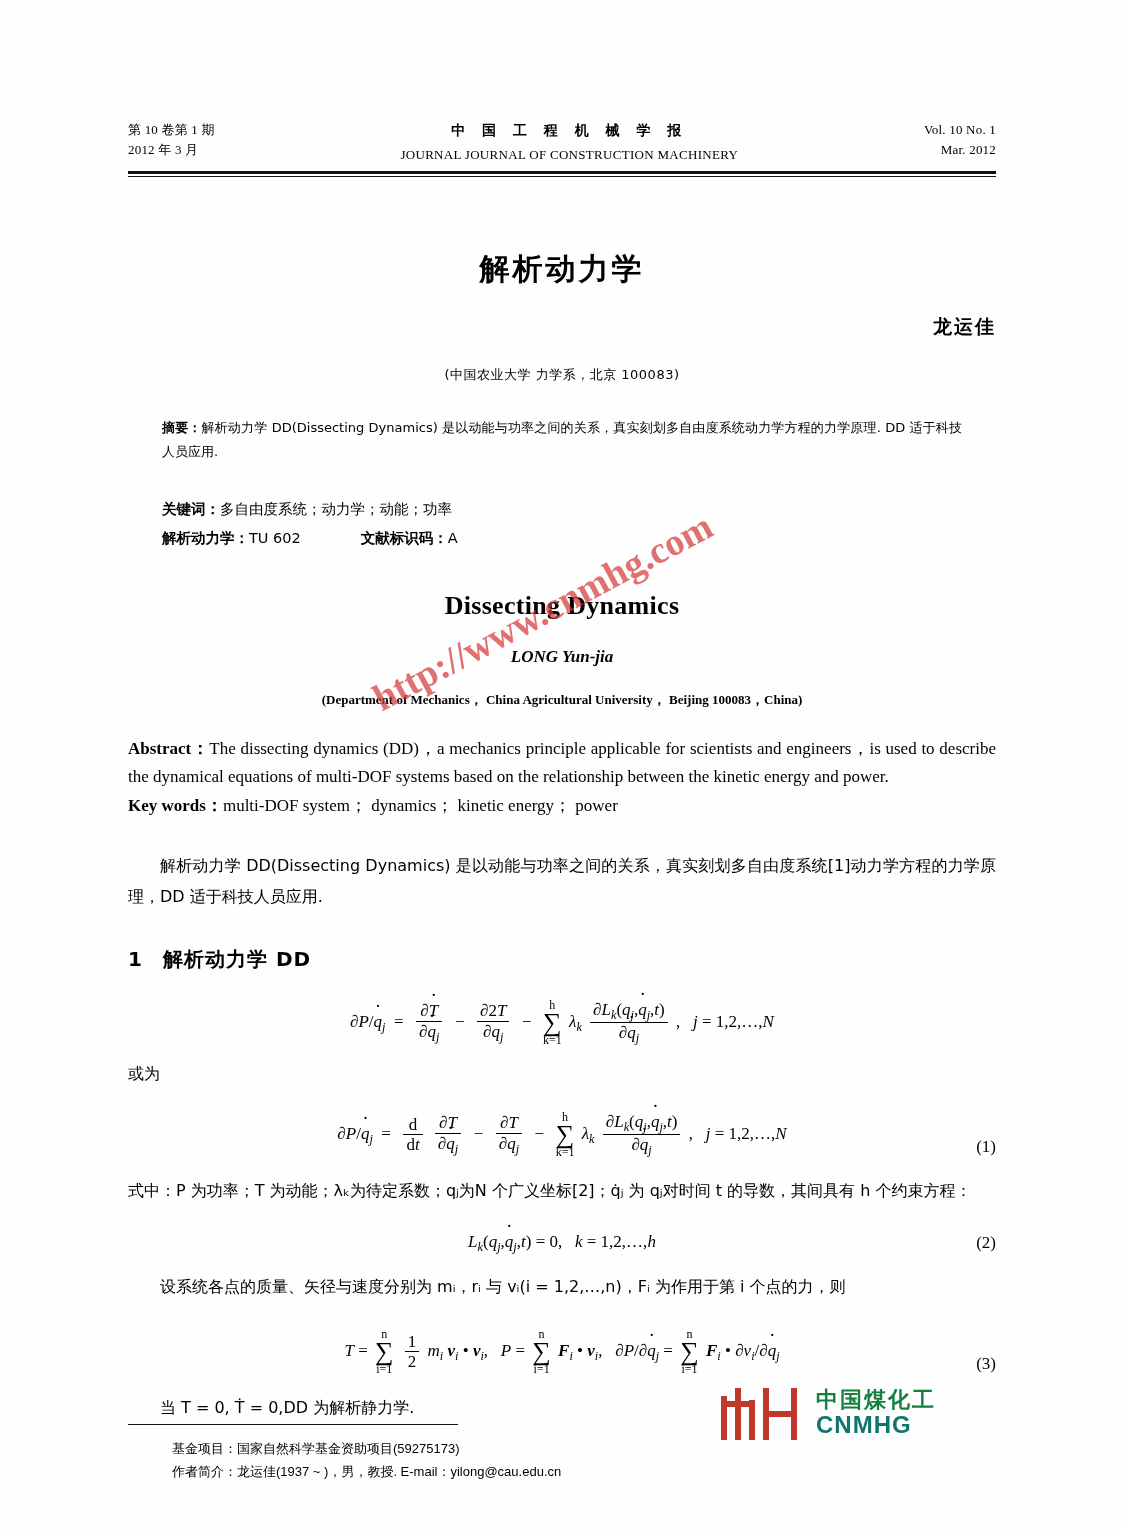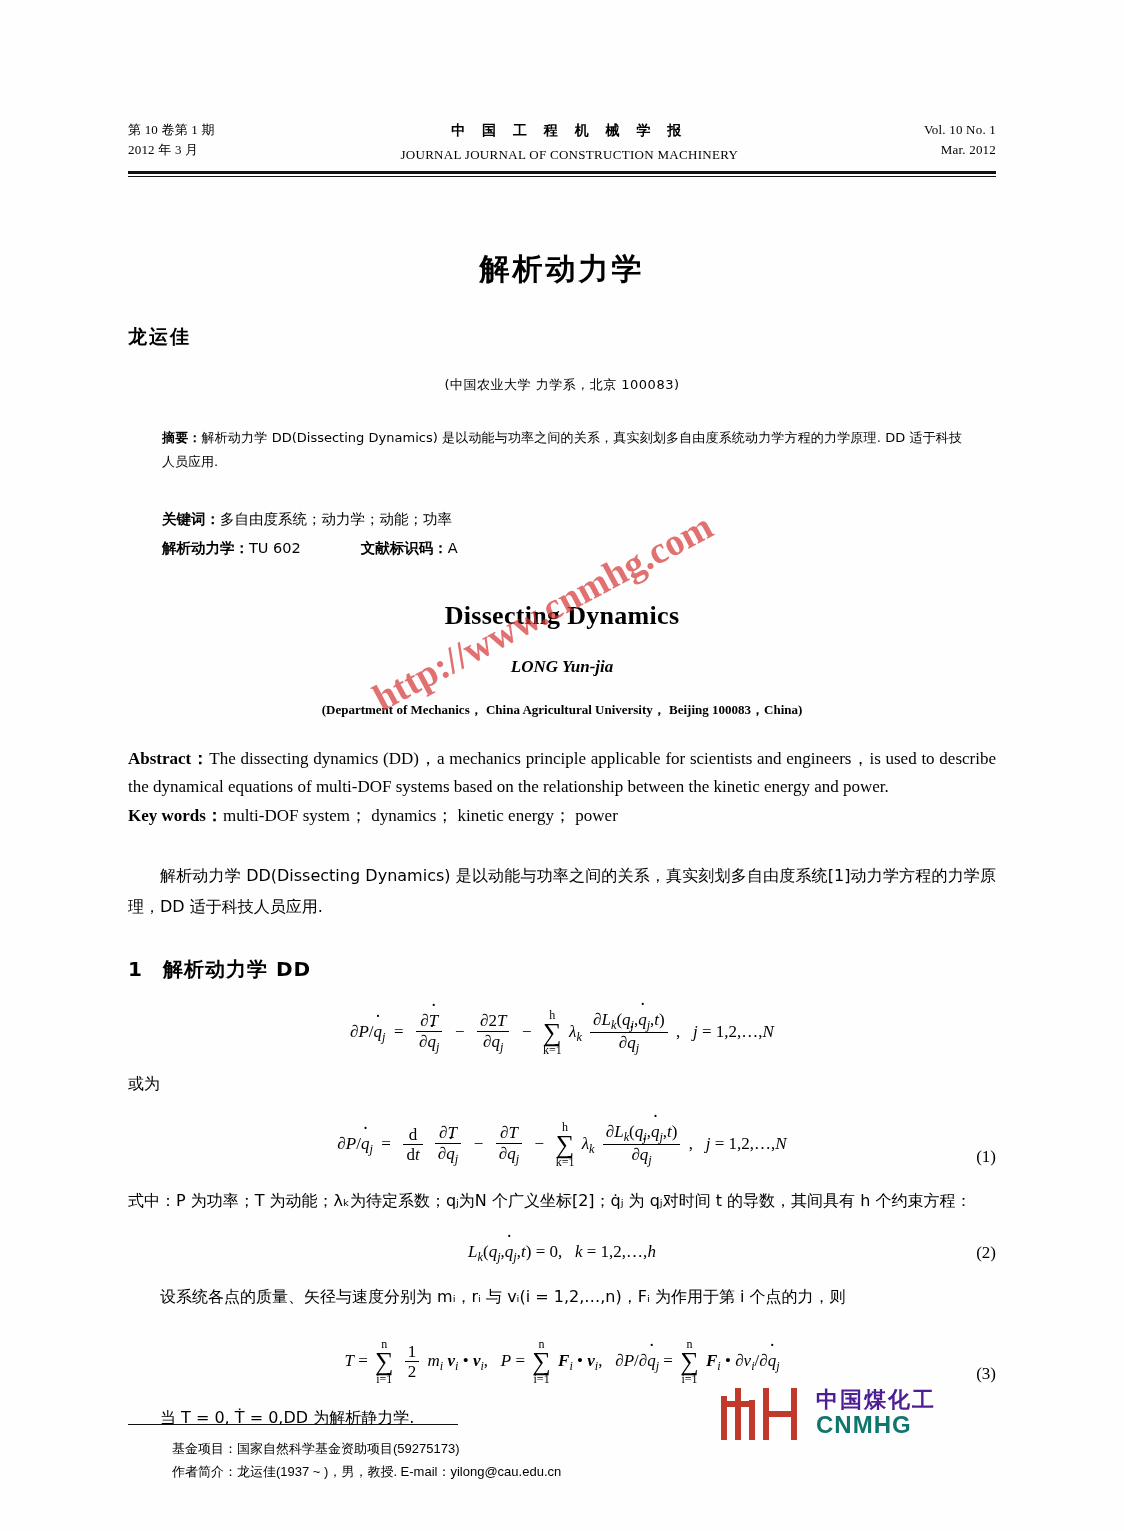--- a/index.html
+++ b/index.html
@@ -68,26 +68,26 @@
   
   .cn-title {
     text-align: center;
     font-family: "DejaVu Sans", sans-serif;
     font-weight: 700;
     font-size: 30px;
     letter-spacing: 3px;
     margin-top: 72px;
   }
   .cn-author {
-    text-align: left;
+    text-align: right;
     font-family: "DejaVu Sans", sans-serif;
     font-weight: 700;
     font-size: 19px;
     letter-spacing: 2px;
-    margin-top: 34px;
+    margin-top: 24px;
   }
   .cn-affil {
     text-align: center;
     font-family: "DejaVu Sans", sans-serif;
     font-size: 13px;
     letter-spacing: .5px;
     margin-top: 26px;
   }
 
   .cn-abstract {
@@ -282,21 +282,21 @@
     position: relative;
   }
   .logo-text {
     line-height: 1.08;
   }
   .logo-cn {
     font-family: "DejaVu Sans", sans-serif;
     font-weight: 700;
     font-size: 22px;
     letter-spacing: 2px;
-    color: #4c1d95;
+    color: #15803d;
   }
   .logo-en {
     font-family: "Liberation Sans", sans-serif;
     font-weight: 700;
     font-size: 24px;
     letter-spacing: 1px;
     color: #0f766e;
   }
 </style>
 </head>

